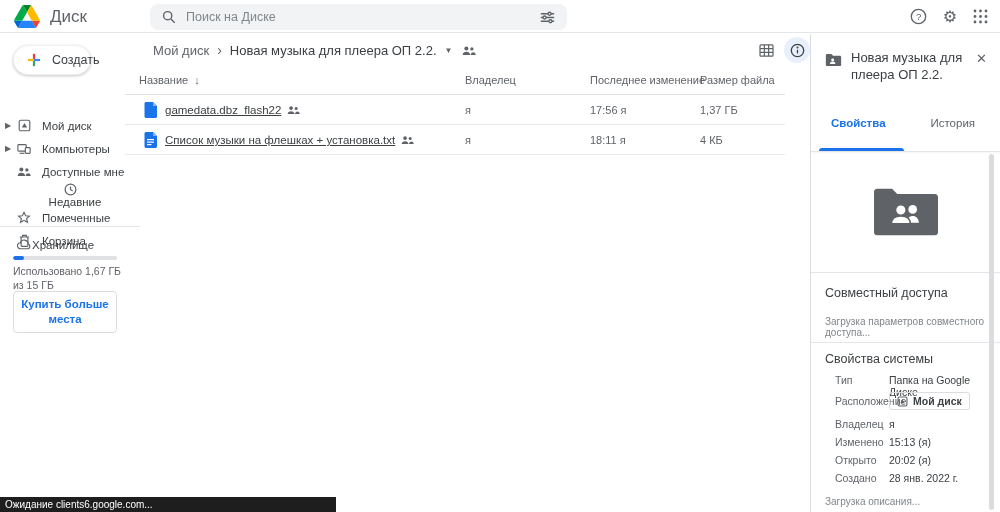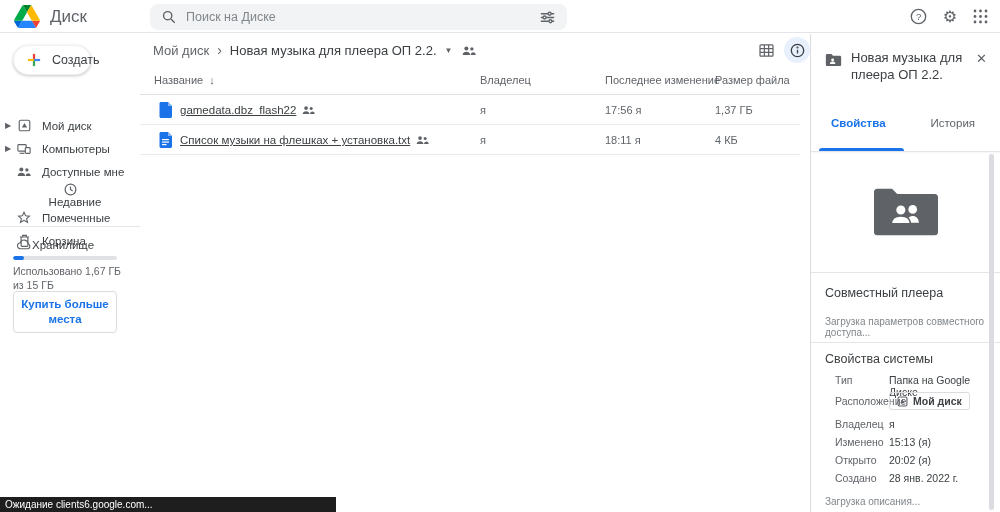--- a/index.html
+++ b/index.html
@@ -38,21 +38,21 @@
   .mtoolbar { position:absolute; left:140px; top:34px; width:670px; height:32px; background:#fff; }
   .crumbs { position:absolute; left:13px; top:0; height:32px; display:flex; align-items:center; gap:8px; font-size:13px; }
   .crumb-root { color:#5f6368; cursor:pointer; }
   .crumb-sep { color:#5f6368; font-size:14px; }
   .crumb-cur { color:#3c4043; cursor:pointer; }
   .caret { font-size:8px; color:#5f6368; cursor:pointer; }
   .viewicons { position:absolute; right:190px; top:34px; height:32px; display:flex; align-items:center; gap:10px; }
   .infocircle { width:26px; height:26px; border-radius:50%; background:#e8f0fe; display:flex; align-items:center; justify-content:center; cursor:pointer; }
 
   
-  .table { position:absolute; left:140px; top:67px; width:660px; }
+  .table { position:absolute; left:125px; top:67px; width:660px; }
   .thead { position:relative; height:28px; border-bottom:1px solid #dfe1e5; }
   .thead .h { position:absolute; top:7px; font-size:11px; color:#5f6368; cursor:pointer; }
   .h-name { left:14px; } .h-owner { left:340px; } .h-mod { left:465px; } .h-size { left:575px; }
   .sortarrow { font-size:11px; margin-left:6px; color:#5f6368; }
   .trow { position:relative; height:30px; border-bottom:1px solid #e8eaed; cursor:pointer; }
   .trow .cell { position:absolute; top:9px; font-size:11px; color:#5f6368; }
   .c-icon { left:19px; top:7px !important; }
   .c-name { left:40px; font-size:11.5px !important; color:#3c4043 !important; display:flex; align-items:center; gap:6px;text-decoration:underline; }
   .c-owner { left:340px; } .c-mod { left:465px; } .c-size { left:575px; }
 
@@ -360,21 +360,21 @@
       <svg width="64" height="48" viewBox="0 0 62 46">
         <path d="M0 3.5C0 1.8 1.3.5 3 .5h14.5l5 5H59c1.7 0 3 1.3 3 3v34c0 1.7-1.3 3-3 3H3c-1.7 0-3-1.3-3-3z" fill="#5f6368"></path>
         <circle cx="37.5" cy="20.5" r="4.2" fill="#fff"></circle>
         <path d="M31.5 33.5c.3-4.6 2.9-6.7 6.1-6.7 3.1 0 5.6 2.1 5.9 6.7z" fill="#fff"></path>
         <circle cx="26" cy="21" r="5.2" fill="#fff" stroke="#5f6368" stroke-width="1.6"></circle>
         <path d="M16.8 34.5c0-5.2 4.1-7.8 9.2-7.8s9.2 2.6 9.2 7.8z" fill="#fff" stroke="#5f6368" stroke-width="1.6"></path>
       </svg>
     </div>
 
     <div class="pdiv2"></div>
-    <div class="psh-head">Совместный плеера</div>
+    <div class="psh-head">Совместный доступа</div>
     <div class="psh-loading">Загрузка параметров совместного доступа...</div>
 
     <div class="pdiv3"></div>
     <div class="psys-head">Свойства системы</div>
 
     <div class="prow" style="top:340px;">
       <span class="pl">Тип</span>
       <span class="pv">Папка на Google Диске</span>
     </div>
     <div class="prow" style="top:358px; align-items:center;">

